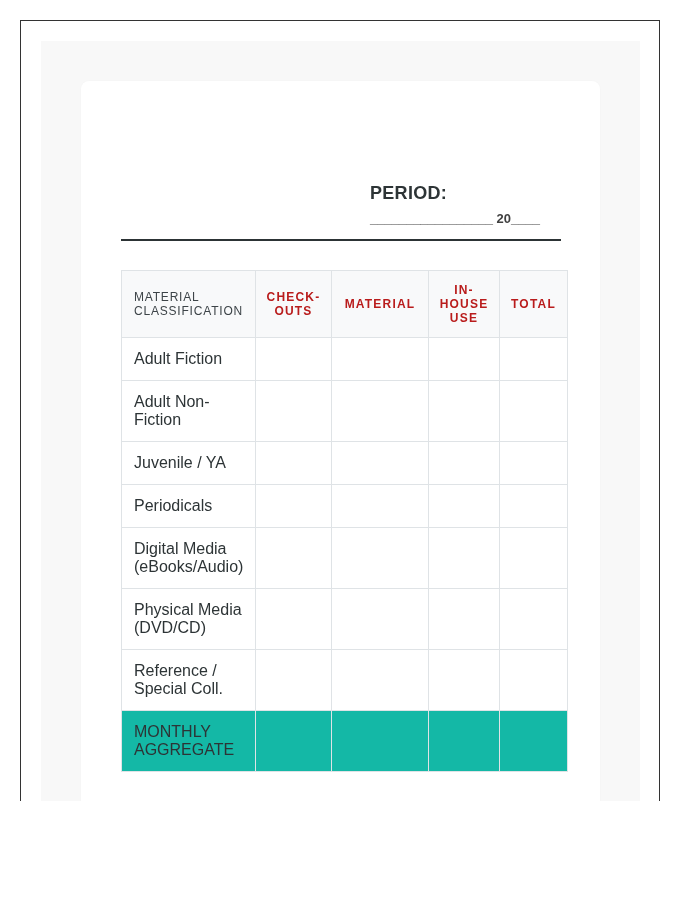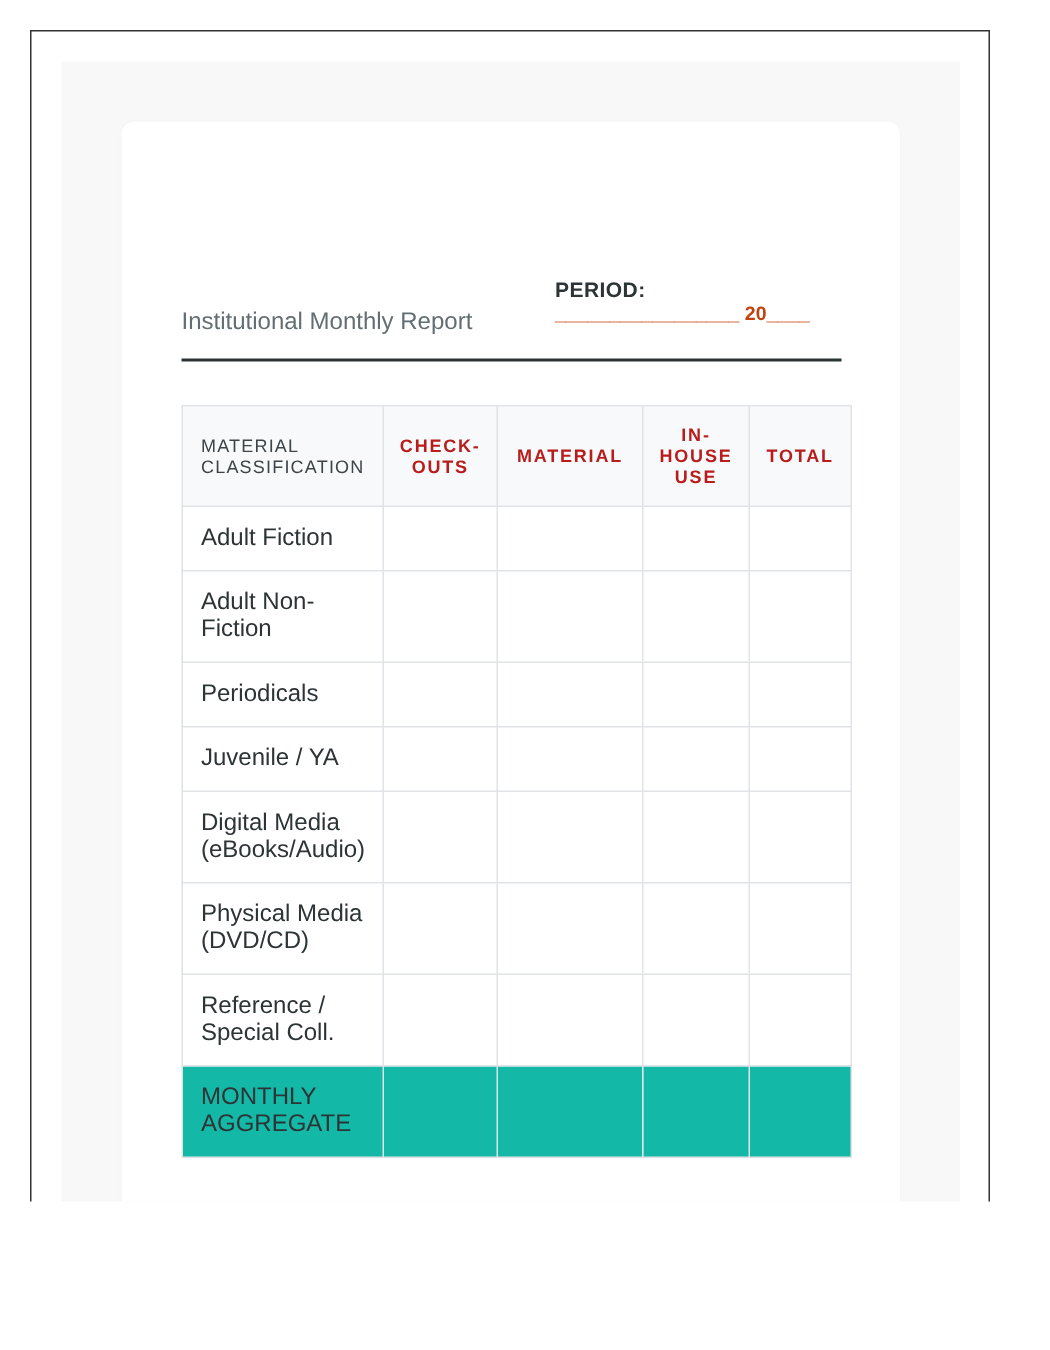--- a/index.html
+++ b/index.html
@@ -70,31 +70,31 @@
       color: #636e72;
       line-height: 18px;
     }
     .period {
       position: absolute;
       left: 249px;
       top: 64px;
       width: 192px;
     }
     .period-label {
-      font-size: 14px;
+      font-size: 18px;
       font-weight: bold;
       color: #2d3436;
       letter-spacing: 0.3px;
       line-height: 16px;
     }
     .period-line {
-      margin-top: 0;
+      margin-top: 10px;
       font-size: 13px;
       font-weight: bold;
-      color: #c2410c;
+      color: #404040;
       line-height: 16px;
       white-space: nowrap;
     }
     table.stats {
       position: absolute;
       left: 40px;
       top: 189px;
       border-collapse: collapse;
       table-layout: fixed;
       width: 446px;
@@ -139,21 +139,20 @@
     .col5 { width: 68px; }
   </style>
 </head>
 <body>
 
 <div class="frame">
   <div class="panel">
     <div class="card">
 
       <div class="header">
-        <div class="subtitle">Institutional Monthly Report</div>
         <div class="period">
           <div class="period-label">PERIOD:</div>
           <div class="period-line"><span>_________________</span> <span>20</span><span>____</span></div>
         </div>
       </div>
 
       <table class="stats">
         <colgroup>
           <col class="col1">
             <col class="col2">
@@ -179,28 +178,28 @@
             <td></td>
           </tr>
           <tr class="tall">
             <td>Adult Non-Fiction</td>
             <td></td>
             <td></td>
             <td></td>
             <td></td>
           </tr>
           <tr class="short">
+            <td>Juvenile / YA</td>
+            <td></td>
+            <td></td>
+            <td></td>
+            <td></td>
+          </tr>
+          <tr class="short">
             <td>Periodicals</td>
-            <td></td>
-            <td></td>
-            <td></td>
-            <td></td>
-          </tr>
-          <tr class="short">
-            <td>Juvenile / YA</td>
             <td></td>
             <td></td>
             <td></td>
             <td></td>
           </tr>
           <tr class="tall">
             <td>Digital Media (eBooks/Audio)</td>
             <td></td>
             <td></td>
             <td></td>

